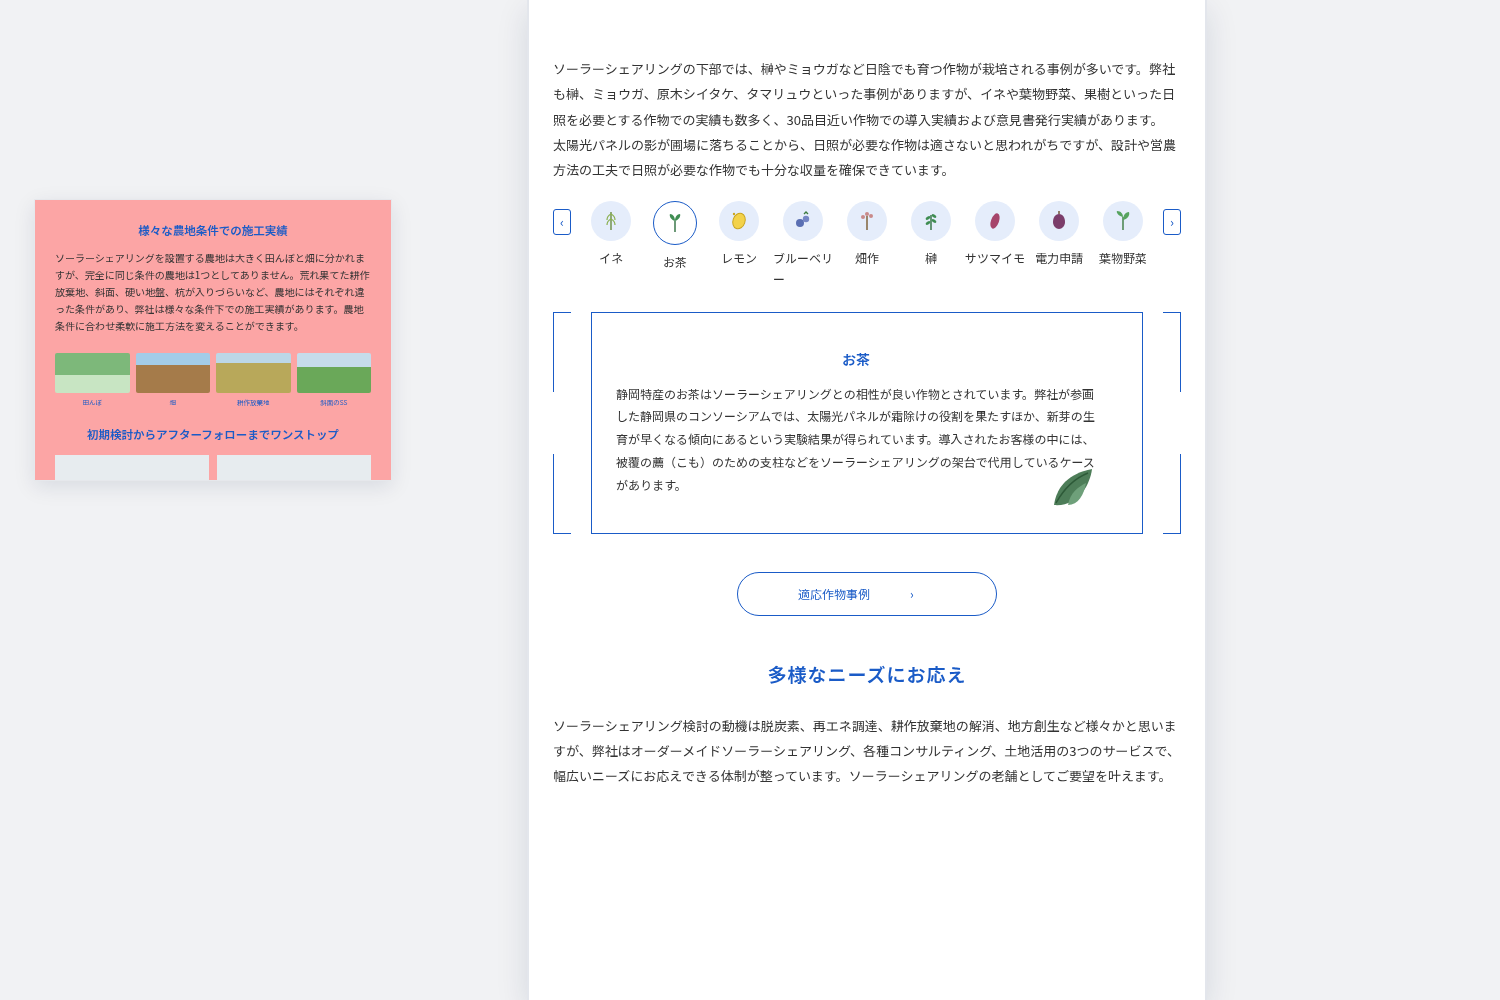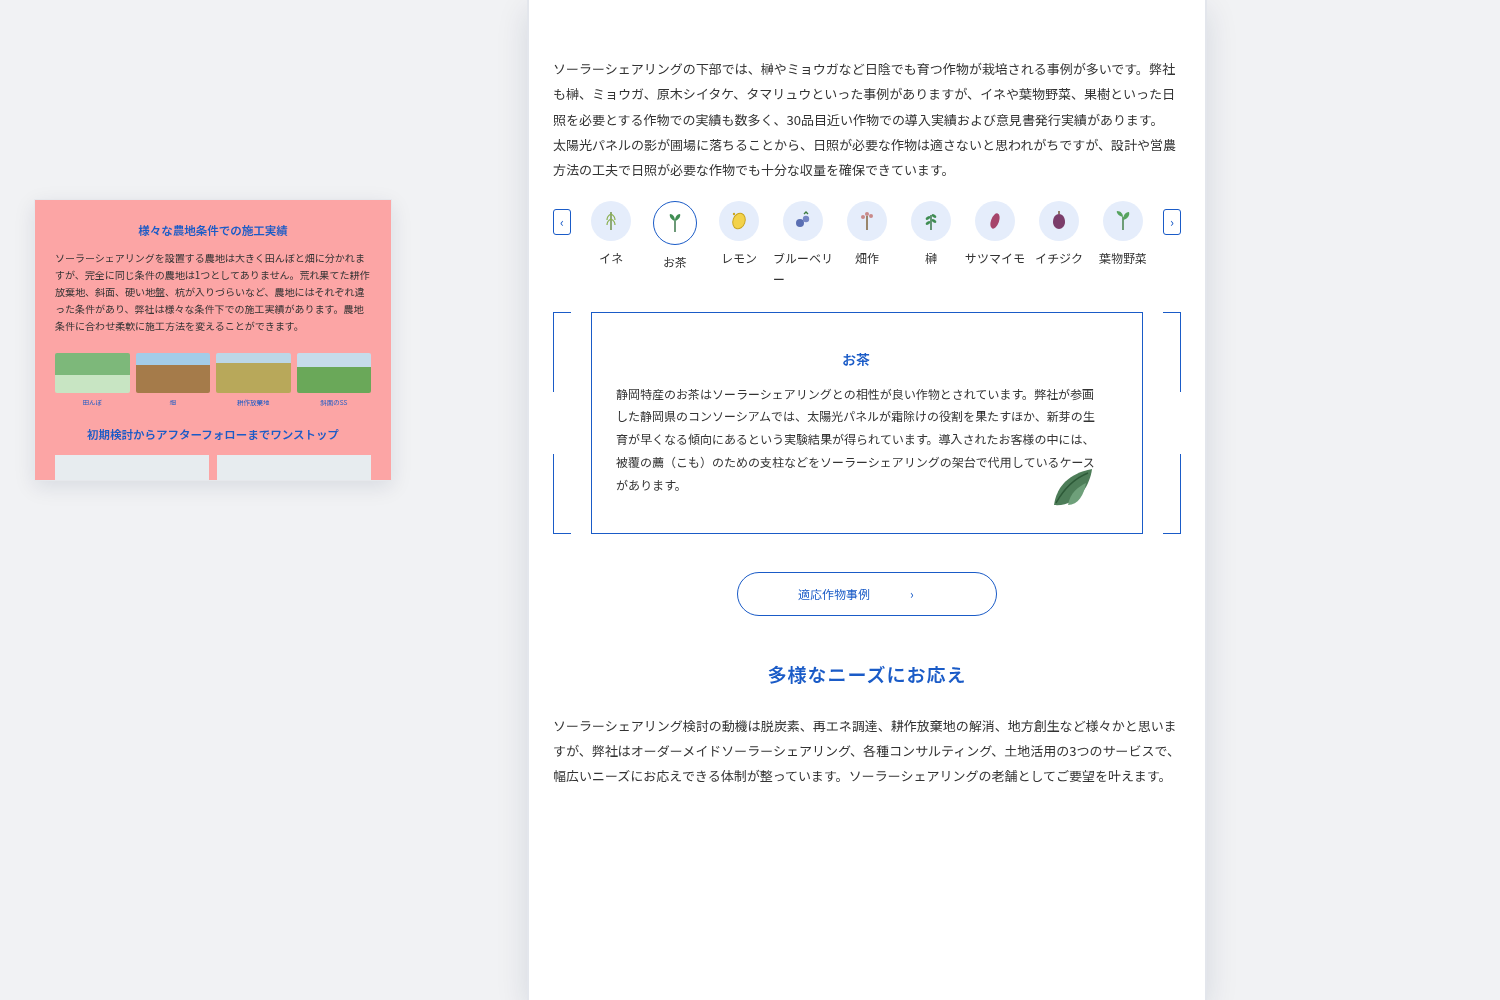--- a/index.html
+++ b/index.html
@@ -348,21 +348,21 @@
             </div>
             <div class="lbl">サツマイモ</div>
           </div>
           <div class="crop">
             <div class="ico">
               <svg viewBox="0 0 22 22">
                 <path d="M11 4c4 0 6 4 6 8s-3 7-6 7-6-3-6-7 2-8 6-8z" fill="#7b3d6a"></path>
                 <path d="M11 4V1" stroke="#6a4b2a" stroke-width="1.4"></path>
               </svg>
             </div>
-            <div class="lbl">イチジク</div>
+            <div class="lbl">電力申請</div>
           </div>
           <div class="crop">
             <div class="ico">
               <svg viewBox="0 0 22 22">
                 <path d="M11 20V7" stroke="#3c7b3f" stroke-width="1.4"></path>
                 <path d="M11 7C6 6 4 2 5 1c4 0 6 3 6 6zM11 10c5-1 7-5 6-8-4 0-6 4-6 8z" fill="#56a35f"></path>
               </svg>
             </div>
             <div class="lbl">葉物野菜</div>
           </div>

